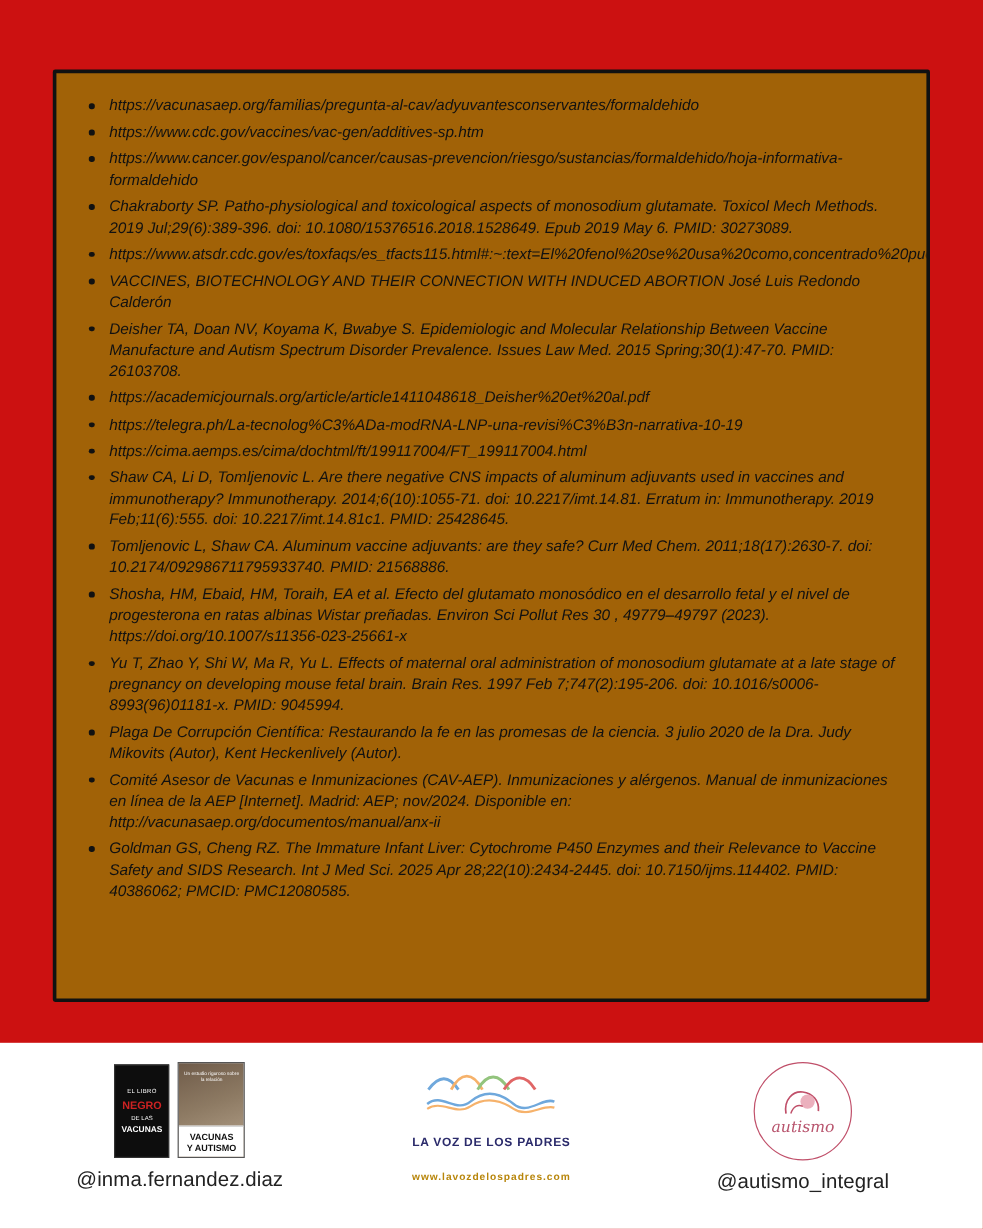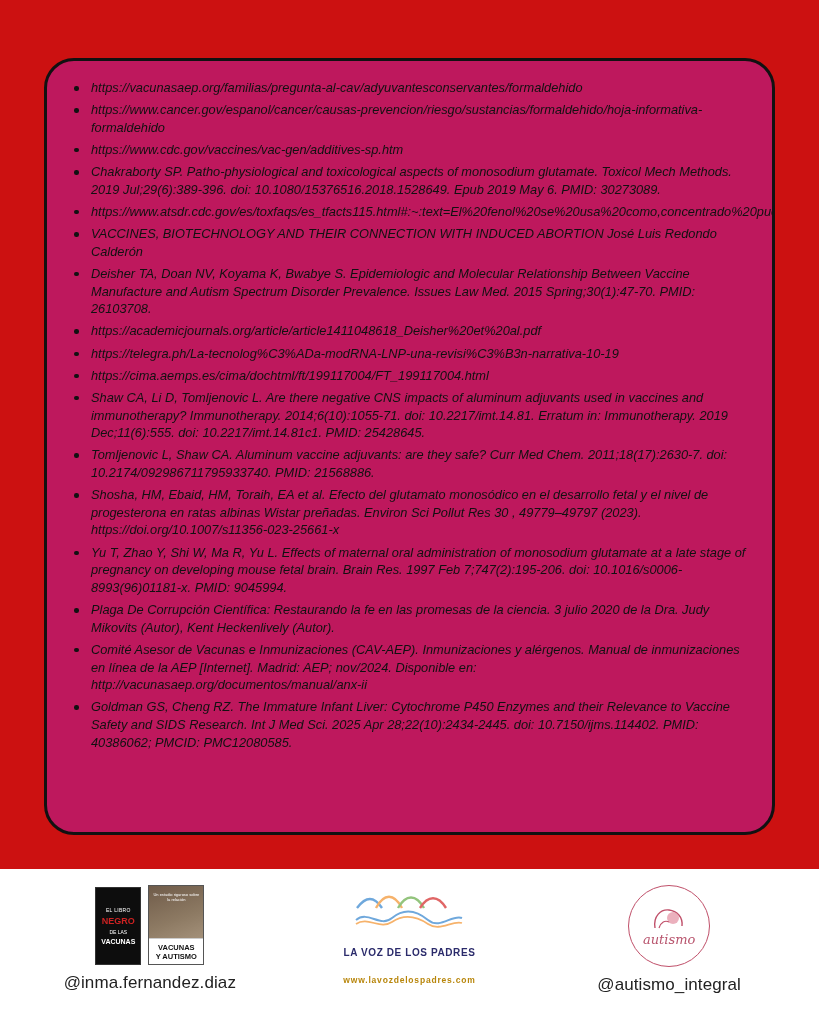--- a/index.html
+++ b/index.html
@@ -18,23 +18,23 @@
     background: #cc1111;
     display: flex;
     flex-direction: column;
   }
   .red-area {
     flex: 0 0 869px;
     position: relative;
     padding: 58px 44px 0 44px;
   }
   .card {
-    background: #be185d;
+    background: #a16207;
     border: 3px solid #111111;
-    border-radius: 30px;
+    border-radius: 2px;
     width: 100%;
     height: 777px;
     padding: 18px 22px 18px 18px;
     overflow: hidden;
   }
   ul.refs {
     list-style: none;
     margin: 0;
     padding: 0;
   }
@@ -135,30 +135,30 @@
 </style>
 </head>
 <body>
 
 <div class="page">
 
   <div class="red-area">
     <div class="card">
       <ul class="refs">
         <li>https://vacunasaep.org/familias/pregunta-al-cav/adyuvantesconservantes/formaldehido</li>
+        <li>https://www.cdc.gov/vaccines/vac-gen/additives-sp.htm</li>
         <li>https://www.cancer.gov/espanol/cancer/causas-prevencion/riesgo/sustancias/formaldehido/hoja-informativa-formaldehido</li>
-        <li>https://www.cdc.gov/vaccines/vac-gen/additives-sp.htm</li>
         <li>Chakraborty SP. Patho-physiological and toxicological aspects of monosodium glutamate. Toxicol Mech Methods. 2019 Jul;29(6):389-396. doi: 10.1080/15376516.2018.1528649. Epub 2019 May 6. PMID: 30273089.</li>
         <li>https://www.atsdr.cdc.gov/es/toxfaqs/es_tfacts115.html#:~:text=El%20fenol%20se%20usa%20como,concentrado%20puede%20producir%20quemaduras%20internas</li>
         <li>VACCINES, BIOTECHNOLOGY AND THEIR CONNECTION WITH INDUCED ABORTION José Luis Redondo Calderón</li>
         <li>Deisher TA, Doan NV, Koyama K, Bwabye S. Epidemiologic and Molecular Relationship Between Vaccine Manufacture and Autism Spectrum Disorder Prevalence. Issues Law Med. 2015 Spring;30(1):47-70. PMID: 26103708.</li>
         <li>https://academicjournals.org/article/article1411048618_Deisher%20et%20al.pdf</li>
         <li>https://telegra.ph/La-tecnolog%C3%ADa-modRNA-LNP-una-revisi%C3%B3n-narrativa-10-19</li>
         <li>https://cima.aemps.es/cima/dochtml/ft/199117004/FT_199117004.html</li>
-        <li>Shaw CA, Li D, Tomljenovic L. Are there negative CNS impacts of aluminum adjuvants used in vaccines and immunotherapy? Immunotherapy. 2014;6(10):1055-71. doi: 10.2217/imt.14.81. Erratum in: Immunotherapy. 2019 Dec;11(6):555. doi: 10.2217/imt.14.81c1. PMID: 25428645.</li>
+        <li>Shaw CA, Li D, Tomljenovic L. Are there negative CNS impacts of aluminum adjuvants used in vaccines and immunotherapy? Immunotherapy. 2014;6(10):1055-71. doi: 10.2217/imt.14.81. Erratum in: Immunotherapy. 2019 Feb;11(6):555. doi: 10.2217/imt.14.81c1. PMID: 25428645.</li>
         <li>Tomljenovic L, Shaw CA. Aluminum vaccine adjuvants: are they safe? Curr Med Chem. 2011;18(17):2630-7. doi: 10.2174/092986711795933740. PMID: 21568886.</li>
         <li>Shosha, HM, Ebaid, HM, Toraih, EA et al. Efecto del glutamato monosódico en el desarrollo fetal y el nivel de progesterona en ratas albinas Wistar preñadas. Environ Sci Pollut Res 30 , 49779–49797 (2023). https://doi.org/10.1007/s11356-023-25661-x</li>
         <li>Yu T, Zhao Y, Shi W, Ma R, Yu L. Effects of maternal oral administration of monosodium glutamate at a late stage of pregnancy on developing mouse fetal brain. Brain Res. 1997 Feb 7;747(2):195-206. doi: 10.1016/s0006-8993(96)01181-x. PMID: 9045994.</li>
         <li>Plaga De Corrupción Científica: Restaurando la fe en las promesas de la ciencia. 3 julio 2020 de la Dra. Judy Mikovits (Autor), Kent Heckenlively (Autor).</li>
         <li>Comité Asesor de Vacunas e Inmunizaciones (CAV-AEP). Inmunizaciones y alérgenos. Manual de inmunizaciones en línea de la AEP [Internet]. Madrid: AEP; nov/2024. Disponible en: http://vacunasaep.org/documentos/manual/anx-ii</li>
         <li>Goldman GS, Cheng RZ. The Immature Infant Liver: Cytochrome P450 Enzymes and their Relevance to Vaccine Safety and SIDS Research. Int J Med Sci. 2025 Apr 28;22(10):2434-2445. doi: 10.7150/ijms.114402. PMID: 40386062; PMCID: PMC12080585.</li>
       </ul>
     </div>
   </div>
 

